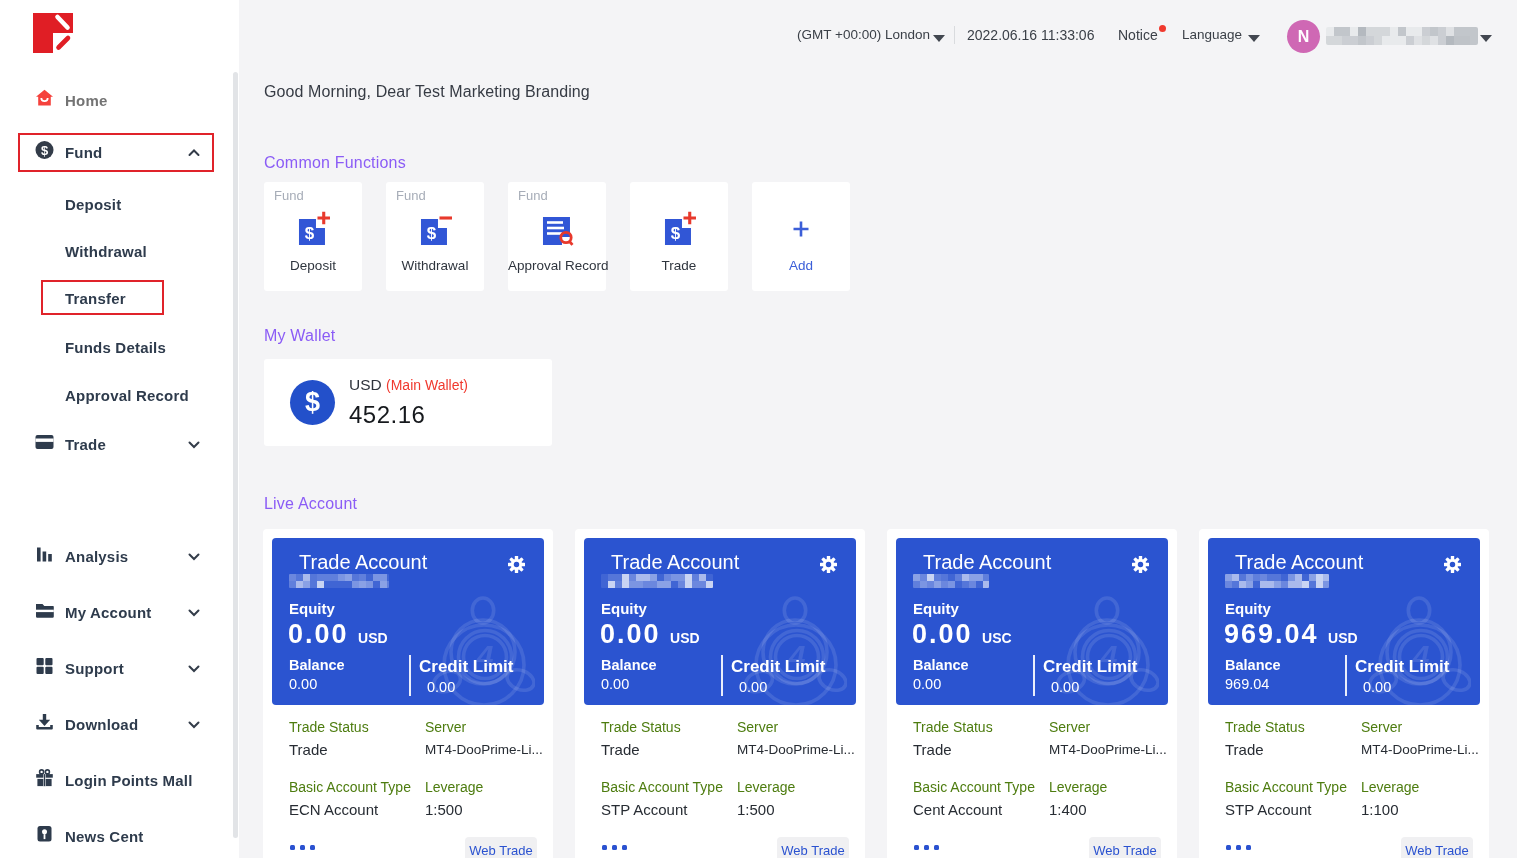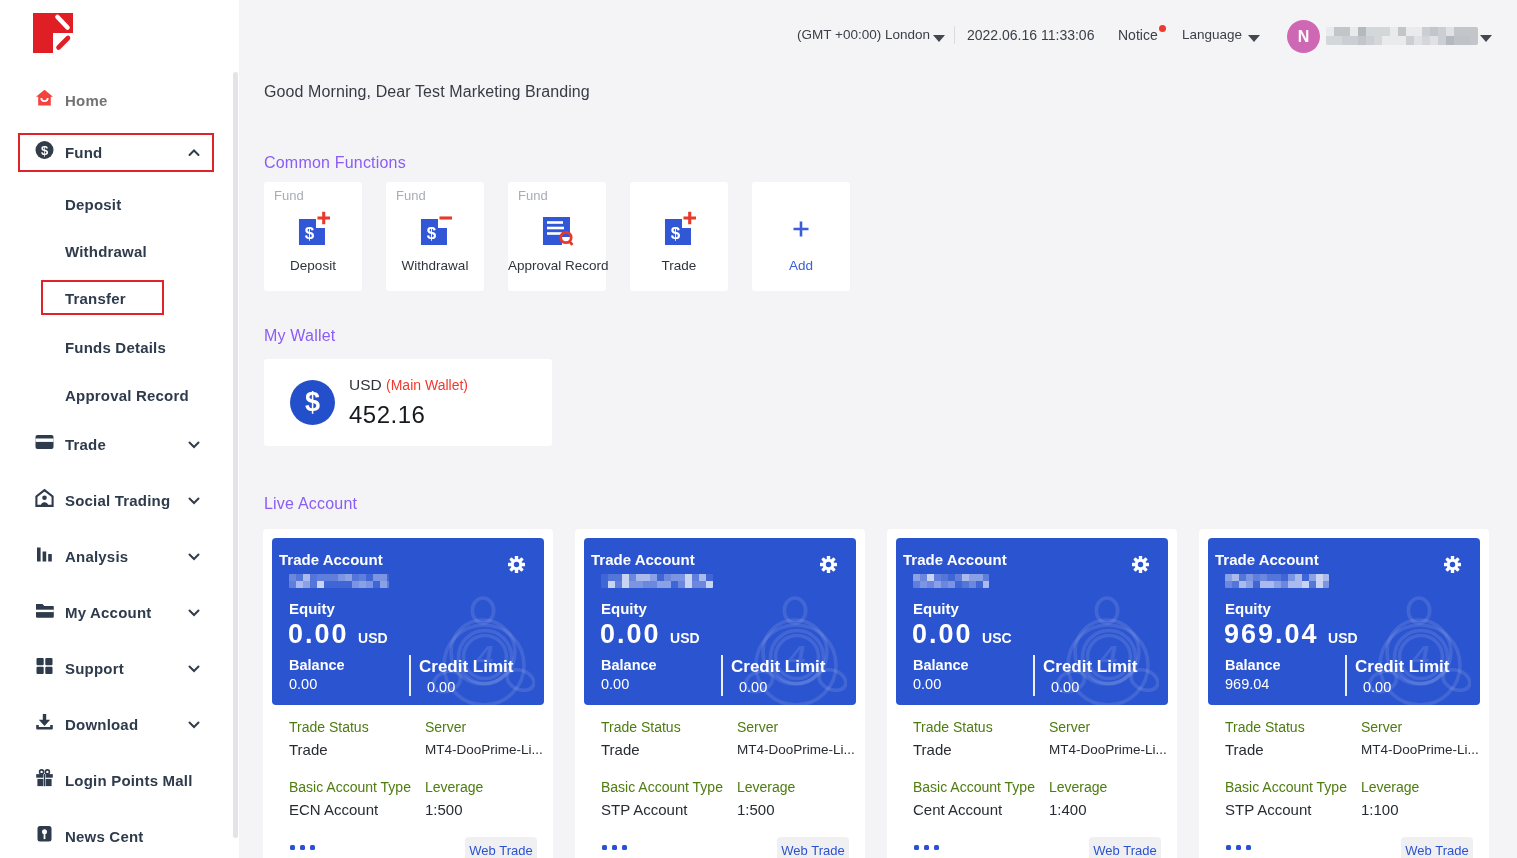--- a/index.html
+++ b/index.html
@@ -11,21 +11,21 @@
 .mi-tx{position:absolute;left:65px;top:50%;transform:translateY(-50%);font-size:15px;font-weight:bold;color:#2e3b4c;letter-spacing:0.2px;white-space:nowrap}
 .mi-ch{position:absolute;left:188px;top:50%;transform:translateY(-50%)}
 .sub-tx{position:absolute;left:65px;top:50%;transform:translateY(-50%);font-size:15px;font-weight:bold;color:#2e3b4c;letter-spacing:0.2px}
 .fcard{position:absolute;top:182px;width:98px;height:109px;background:#fff;border-radius:3px}
 .flabel{position:absolute;left:10px;top:6px;font-size:13px;color:#a7adb8}
 .ficon{position:absolute;left:50%;top:29px;transform:translateX(-46%)}
 .ftext{position:absolute;left:0;width:100%;top:76px;text-align:center;font-size:13.5px;color:#2f353e;white-space:nowrap}
 .sechead{position:absolute;left:264px;font-size:16px;color:#8b5cf6;letter-spacing:0.2px}
 .acard{position:absolute;top:529px;width:290px;height:340px;background:#fff;border-radius:4px}
 .bluecard{position:absolute;left:9px;top:9px;width:272px;height:167px;background:#2b54d0;border-radius:4px;overflow:hidden;color:#fff}
-.ta{position:absolute;left:7px;top:13px;font-size:15px;font-weight:bold}
+.ta{position:absolute;left:27px;top:13px;font-size:20px;font-weight:normal}
 .gear{position:absolute;right:19px;top:18px}
 .acct{position:absolute;left:17px;top:36px;height:14px;overflow:hidden;border-radius:1px}
 .eq{position:absolute;left:17px;top:62px;font-size:15px;font-weight:bold}
 .eqv{position:absolute;left:16px;top:81px;font-size:27px;font-weight:bold;letter-spacing:2px}
 .eqc{font-size:14px;letter-spacing:0}
 .bal-l{position:absolute;left:17px;top:119px;font-size:14.5px;font-weight:bold}
 .bal-v{position:absolute;left:17px;top:138px;font-size:14.5px}
 .cl-l{position:absolute;left:147px;top:119px;font-size:17px;font-weight:bold}
 .cl-v{position:absolute;left:155px;top:141px;font-size:14.5px}
 .vdiv{position:absolute;left:137px;top:117px;width:1.5px;height:41px;background:rgba(255,255,255,0.9)}
@@ -539,31 +539,20 @@
 <div class="mitem" style="top:425px">
       <div class="mi-ic"><svg width="19" height="19" viewBox="0 0 19 19">
           <rect x="0.5" y="2.5" width="18" height="14" rx="2" fill="#2e3b4c"></rect>
           <rect x="0.5" y="6" width="18" height="3.4" fill="#fff"></rect>
         </svg></div>
       <div class="mi-tx" style="">Trade</div>
       <div class="mi-ch"><svg width="12" height="8" viewBox="0 0 12 8">
           <path d="M1.5 1.5 L6 6 L10.5 1.5" stroke="#333c49" stroke-width="2" fill="none" stroke-linecap="round"></path>
         </svg></div>
     </div>
-<div class="mitem" style="top:481px">
-      <div class="mi-ic"><svg width="19" height="19" viewBox="0 0 19 19">
-          <path d="M9.5 1.6 L17.6 8 V17.4 H1.4 V8 z" fill="none" stroke="#2e3b4c" stroke-width="2.1"></path>
-          <circle cx="9.5" cy="9.2" r="2.3" fill="#2e3b4c"></circle>
-          <path d="M5.6 17.4 a4 4.6 0 0 1 7.8 0 z" fill="#2e3b4c"></path>
-        </svg></div>
-      <div class="mi-tx" style="">Social Trading</div>
-      <div class="mi-ch"><svg width="12" height="8" viewBox="0 0 12 8">
-          <path d="M1.5 1.5 L6 6 L10.5 1.5" stroke="#333c49" stroke-width="2" fill="none" stroke-linecap="round"></path>
-        </svg></div>
-    </div>
 <div class="mitem" style="top:537px">
       <div class="mi-ic"><svg width="19" height="19" viewBox="0 0 19 19">
           <rect x="2" y="3" width="3.6" height="14" fill="#2e3b4c"></rect>
           <rect x="7.6" y="7" width="3.6" height="10" fill="#2e3b4c"></rect>
           <rect x="13.2" y="9.5" width="3.6" height="7.5" fill="#2e3b4c"></rect>
         </svg></div>
       <div class="mi-tx" style="">Analysis</div>
       <div class="mi-ch"><svg width="12" height="8" viewBox="0 0 12 8">
           <path d="M1.5 1.5 L6 6 L10.5 1.5" stroke="#333c49" stroke-width="2" fill="none" stroke-linecap="round"></path>
         </svg></div>

